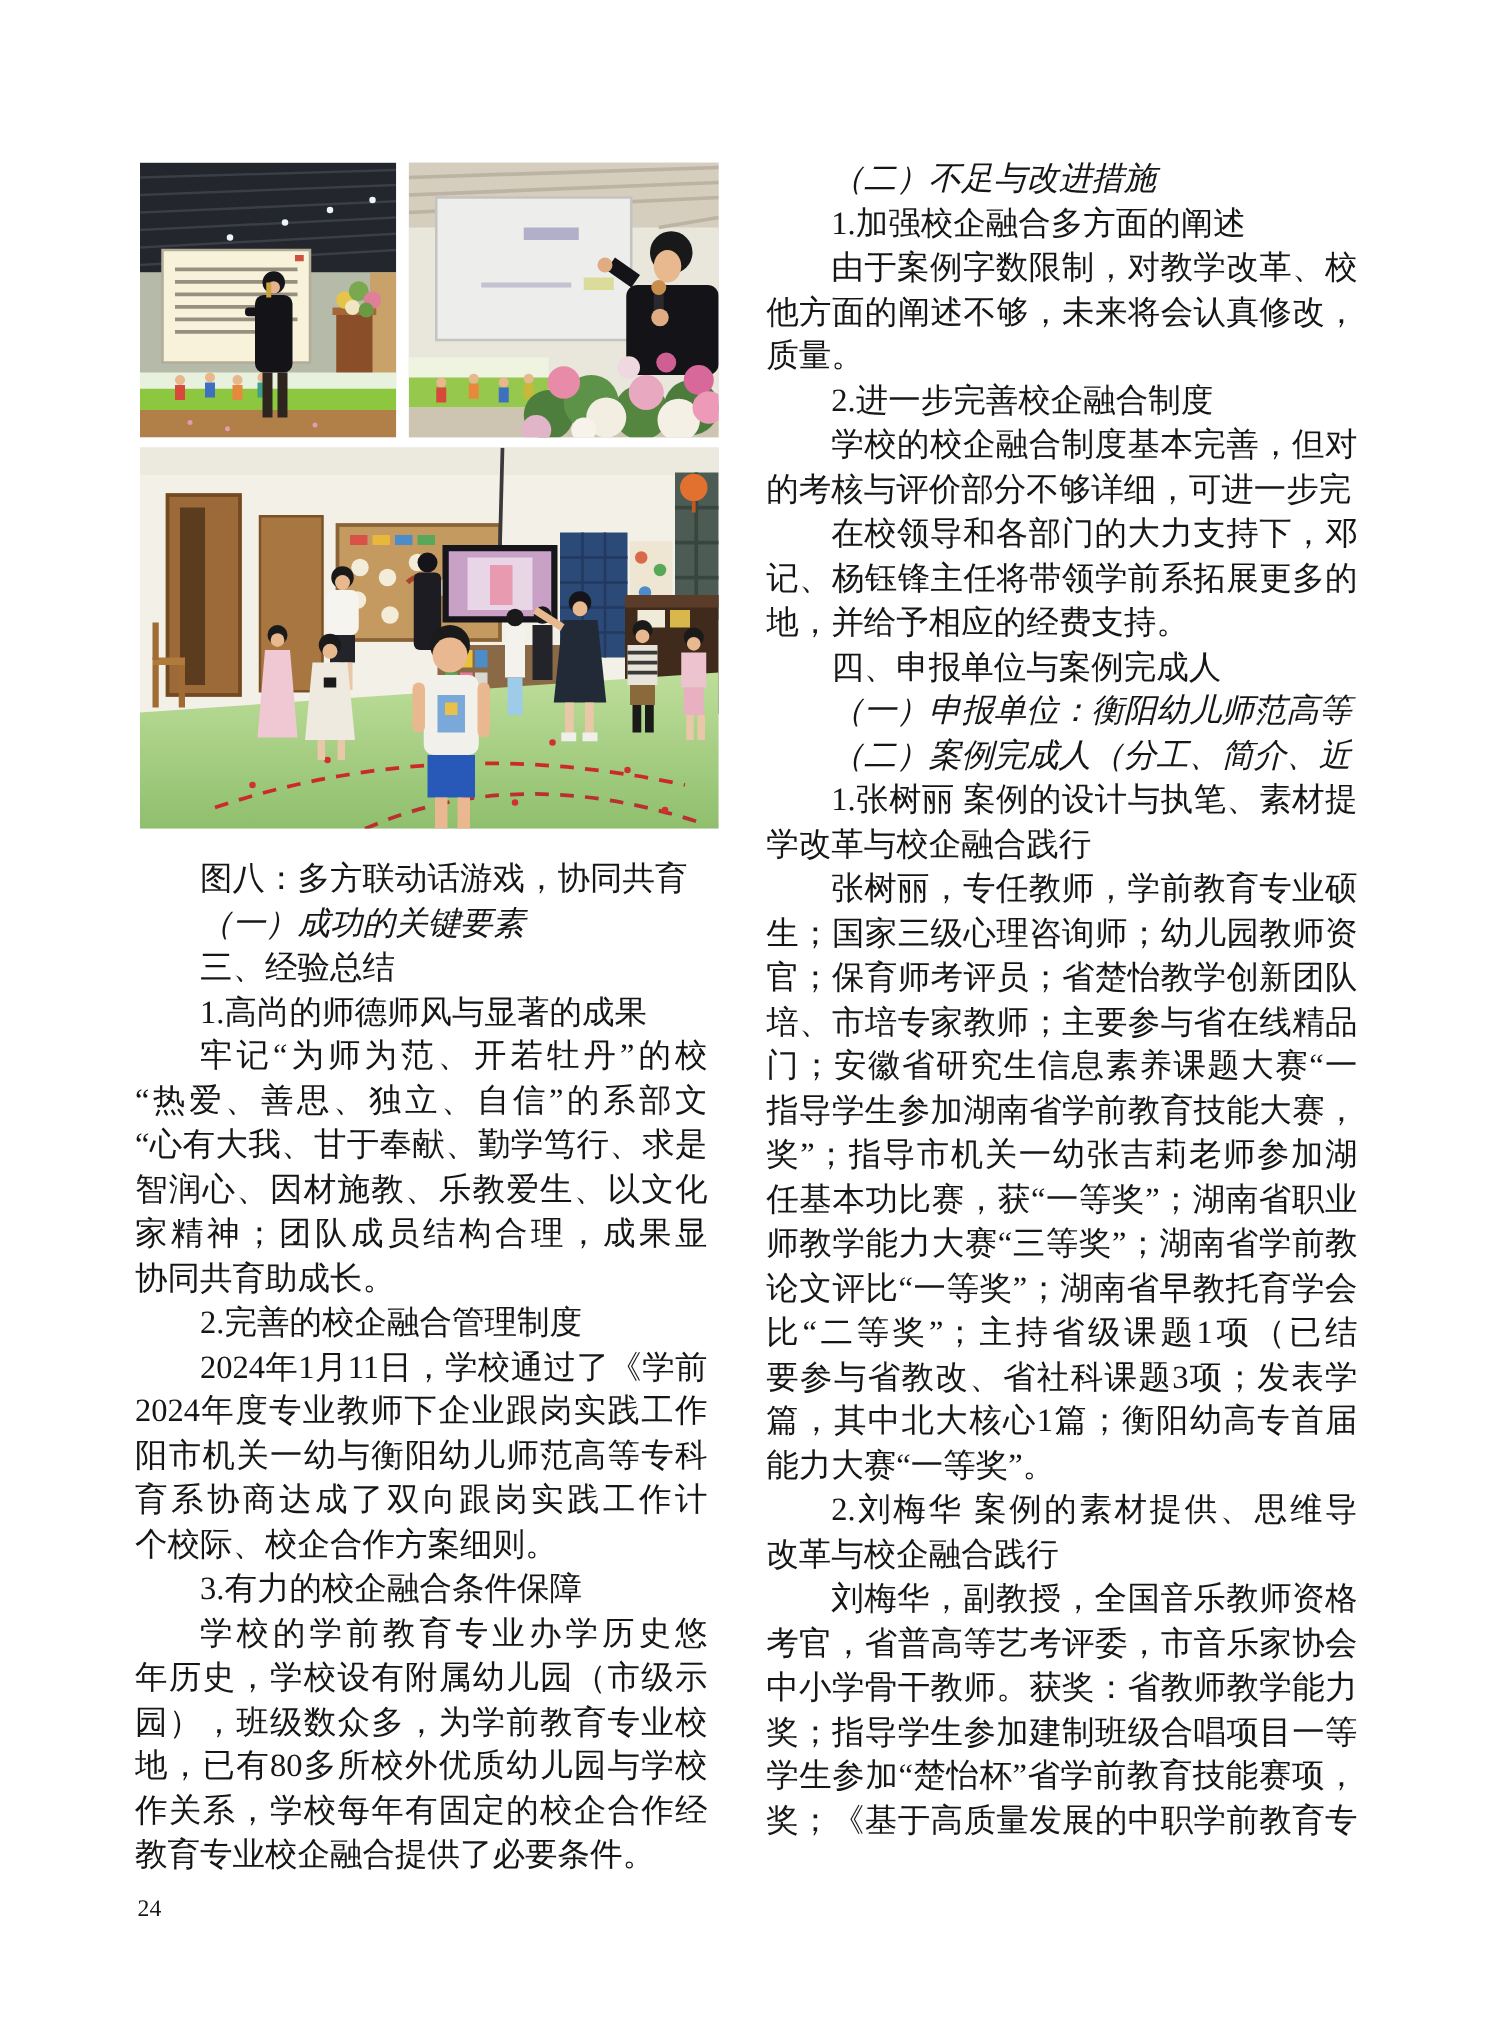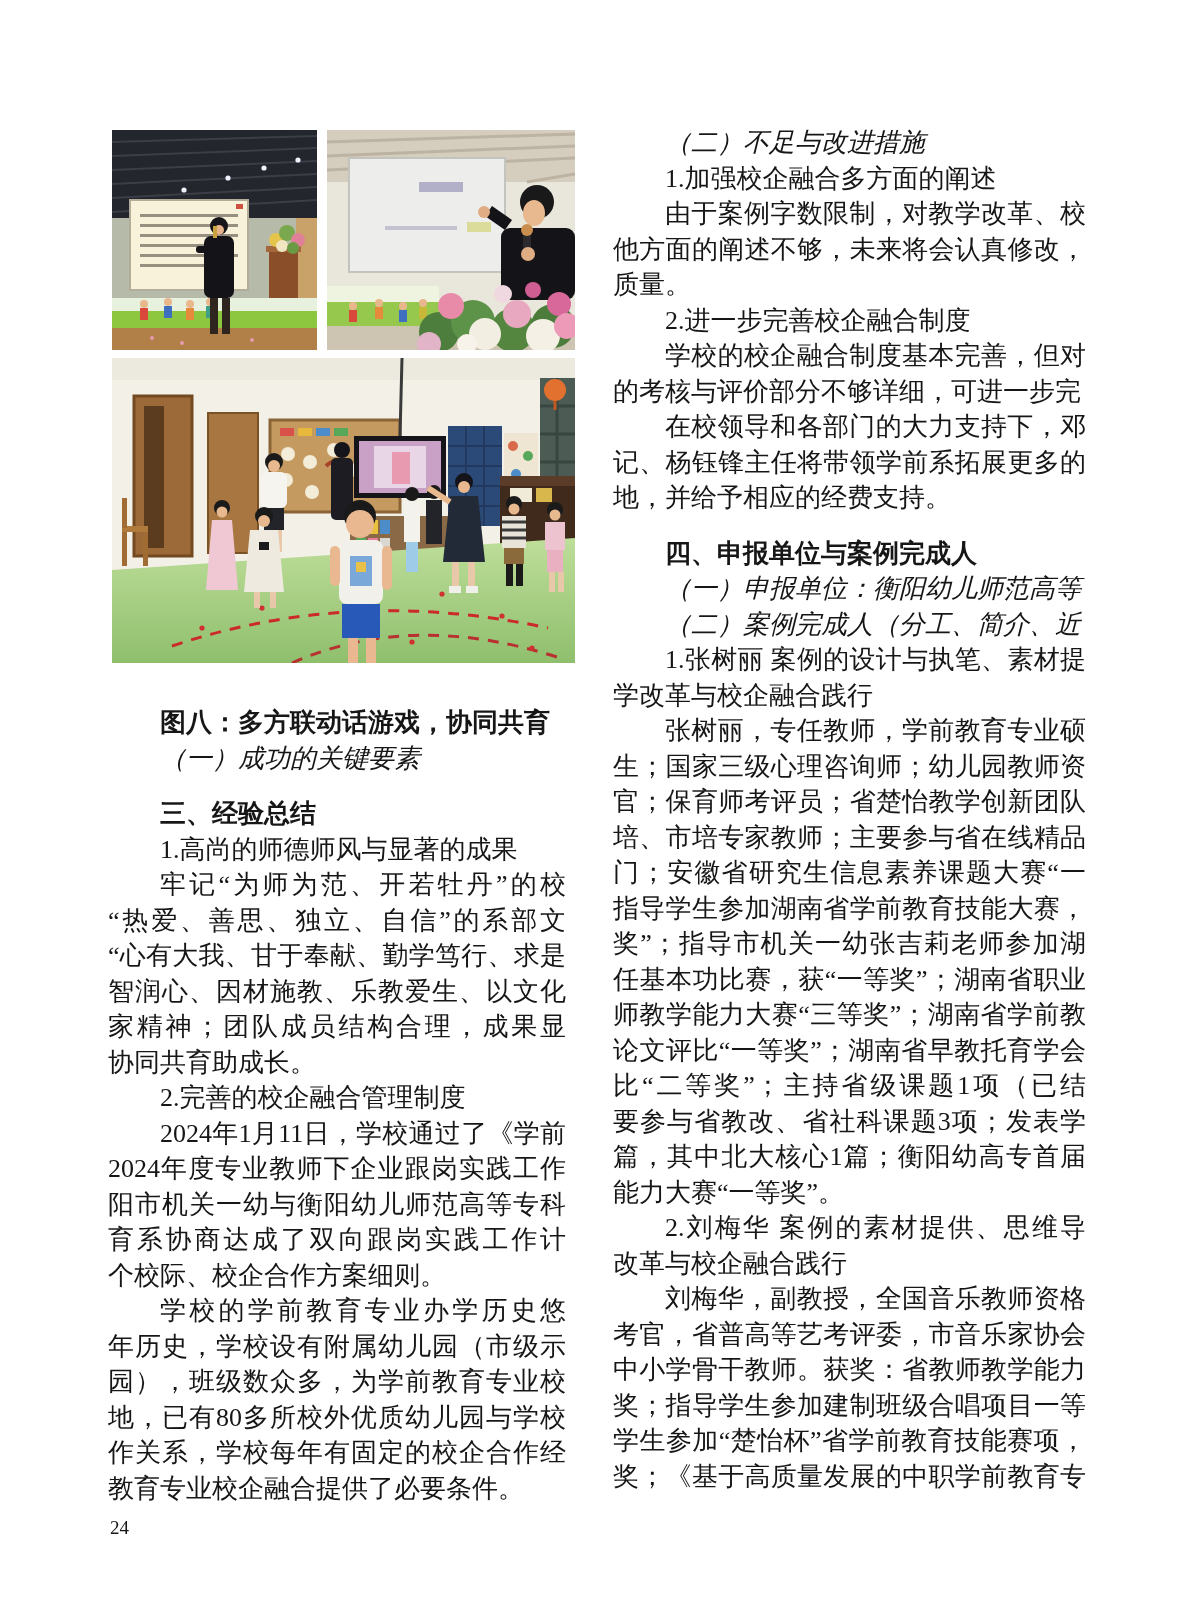--- a/index.html
+++ b/index.html
@@ -9,21 +9,21 @@
   }
   .col{position:absolute;}
   .col-left-text{left:108px;top:685px;width:458px;}
   .col-right-text{left:613px;top:125px;width:473px;}
   .line{
     font-size:26px;line-height:35.5px;height:35.5px;
     text-align:left;white-space:normal;overflow:hidden;
   }
   .line.j{text-align:justify;text-align-last:justify;}
   .line.i{text-indent:2em;}
-  .line.b{font-weight:bold;font-family:"Liberation Sans","DejaVu Sans",sans-serif;margin-top:20px;}
+  .line.b{font-weight:normal;font-family:"Liberation Sans","DejaVu Sans",sans-serif;}
   .line.k{font-family:"Liberation Serif","DejaVu Serif",serif;font-style:italic;}
   .pagenum{position:absolute;left:110px;top:1512px;font-size:19px;line-height:32px;font-family:Liberation Serif, serif;}
   .photo{position:absolute;overflow:hidden;background:#ddd;}
   .photo svg{display:block;}
   #photo-1a{left:112px;top:130px;width:205px;height:220px;}
   #photo-1b{left:327px;top:130px;width:248px;height:220px;}
   #photo-2{left:112px;top:358px;width:463px;height:305px;}
 </style>
 </head>
 <body>
@@ -329,20 +329,21 @@
       <div class="line j">“心有大我、甘于奉献、勤学笃行、求是创新、启</div>
       <div class="line j">智润心、因材施教、乐教爱生、以文化人”的教育</div>
       <div class="line j">家精神；团队成员结构合理，成果显著，具体见文</div>
       <div class="line">协同共育助成长。</div>
       <div class="line i">2.完善的校企融合管理制度</div>
       <div class="line i j">2024年1月11日，学校通过了《学前教育系</div>
       <div class="line j">2024年度专业教师下企业跟岗实践工作方案》；衡</div>
       <div class="line j">阳市机关一幼与衡阳幼儿师范高等专科学校学前教</div>
       <div class="line j">育系协商达成了双向跟岗实践工作计划；制定了多</div>
       <div class="line">个校际、校企合作方案细则。</div>
+      <div class="line i">3.有力的校企融合条件保障</div>
       <div class="line i j">学校的学前教育专业办学历史悠久，已有40多</div>
       <div class="line j">年历史，学校设有附属幼儿园（市级示范幼儿</div>
       <div class="line j">园），班级数众多，为学前教育专业校内实践基</div>
       <div class="line j">地，已有80多所校外优质幼儿园与学校形成稳定合</div>
       <div class="line j">作关系，学校每年有固定的校企合作经费，为学前</div>
       <div class="line">教育专业校企融合提供了必要条件。</div>
     </div>
 
   <div class="col col-right-text">
       <div class="line k i">（二）不足与改进措施</div>

